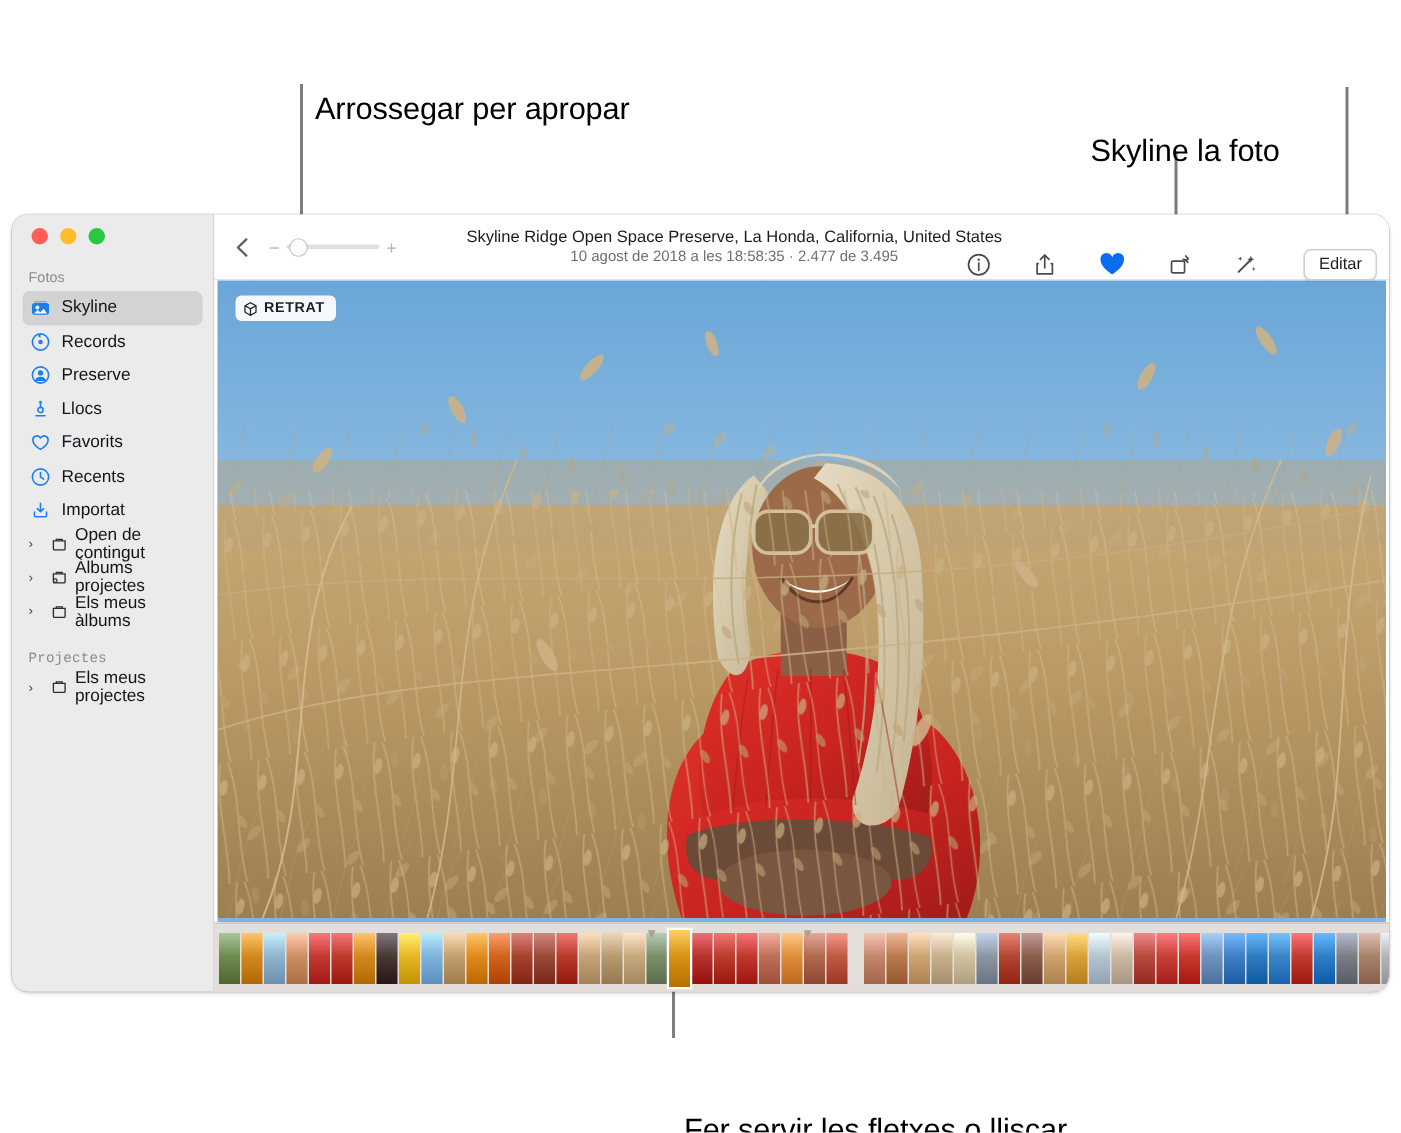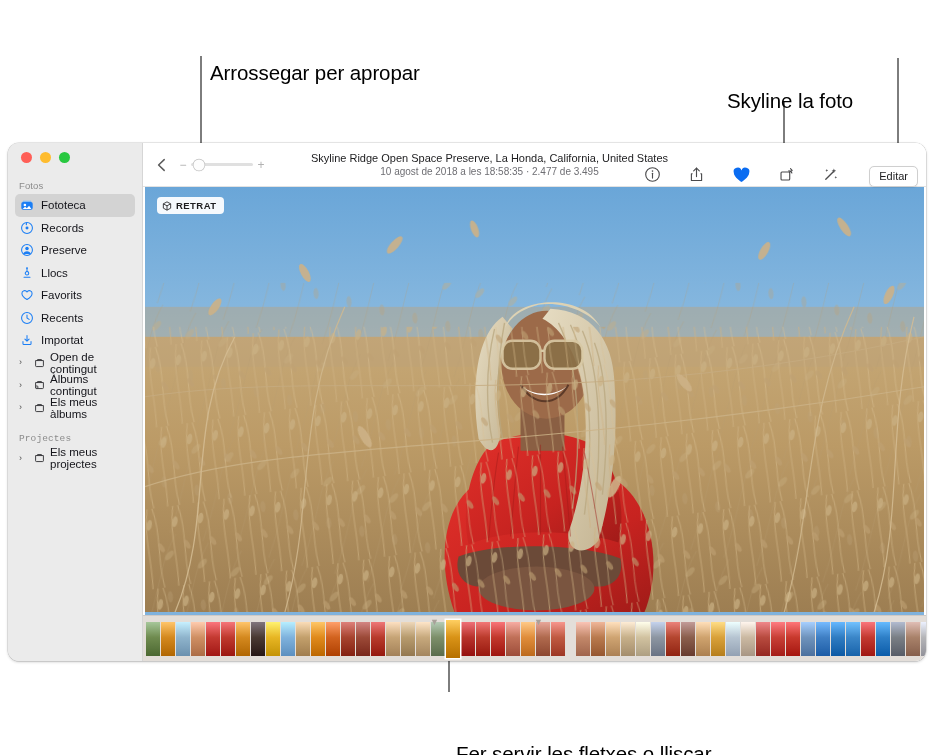--- a/index.html
+++ b/index.html
@@ -133,21 +133,21 @@
     transform: translateX(-45px);
   }
   #title-line {
     font-size: 11px; color: #1c1c1e; line-height: 14px;
   }
   #subtitle-line {
     font-size: 10px; color: #6e6e73; line-height: 13px;
   }
   #tb-actions {
     margin-left: auto;
-    display: flex; 
+    display: flex; align-items: center;
     gap: 27px;
     z-index: 2;
     margin-top: 23px;
   }
   .tb-ico { width: 17px; height: 17px; color: #4b4b4d; display:block; }
   .tb-ico.fav { color: #0a6cf1; width: 19px; height: 19px; }
   #editar-btn {
     height: 21px;
     padding: 0 9px;
     border-radius: 5px;
@@ -270,21 +270,21 @@
 
         <div class="sb-item selected">
           <span class="sb-ico">
             <svg viewBox="0 0 16 16" fill="none">
                 <rect x="1.5" y="4.5" width="13" height="9" rx="2" fill="#1a7ef5"></rect>
                 <rect x="3" y="3" width="10" height="1.2" rx="0.6" fill="#6cb2fa"></rect>
                 <circle cx="5.6" cy="8" r="1.5" fill="#fff"></circle>
                 <path d="M3 12.5l2.8-2.6 2 1.8 2.6-2.8 2.6 3.6z" fill="#fff"></path>
               </svg>
           </span>
-          <span>Fototeca</span>
+          <span>Skyline</span>
         </div>
 
         <div class="sb-item">
           <span class="sb-ico">
             <svg viewBox="0 0 16 16" fill="none">
                 <circle cx="8" cy="8" r="6.2" stroke="#1a7ef5" stroke-width="1.2"></circle>
                 <circle cx="8" cy="8" r="1.7" fill="#1a7ef5"></circle>
                 <path d="M8 1.8l-2 1.6 2 1.6z" fill="#1a7ef5"></path>
               </svg>
           </span>
@@ -357,21 +357,21 @@
 
         <div class="sb-item nested">
           <span class="sb-disc">›</span>
           <span class="sb-ico">
             <svg viewBox="0 0 16 16" fill="none">
                 <path d="M3.2 5.6h9.6v6.4a1 1 0 01-1 1H4.2a1 1 0 01-1-1z" stroke="#2b2b2e" stroke-width="1.1"></path>
                 <path d="M5.6 5.6V4.4h4.8v1.2" stroke="#2b2b2e" stroke-width="1.1"></path>
                 <circle cx="4.7" cy="11.2" r="1.5" fill="#ebebeb" stroke="#2b2b2e" stroke-width="1"></circle>
               </svg>
           </span>
-          <span>Àlbums contingut</span>
+          <span>Àlbums projectes</span>
         </div>
 
         <div class="sb-item nested">
           <span class="sb-disc">›</span>
           <span class="sb-ico">
             <svg viewBox="0 0 16 16" fill="none">
                 <path d="M3.2 5.6h9.6v6.4a1 1 0 01-1 1H4.2a1 1 0 01-1-1z" stroke="#2b2b2e" stroke-width="1.1"></path>
                 <path d="M5.6 5.6V4.4h4.8v1.2" stroke="#2b2b2e" stroke-width="1.1"></path>
               </svg>
           </span>

